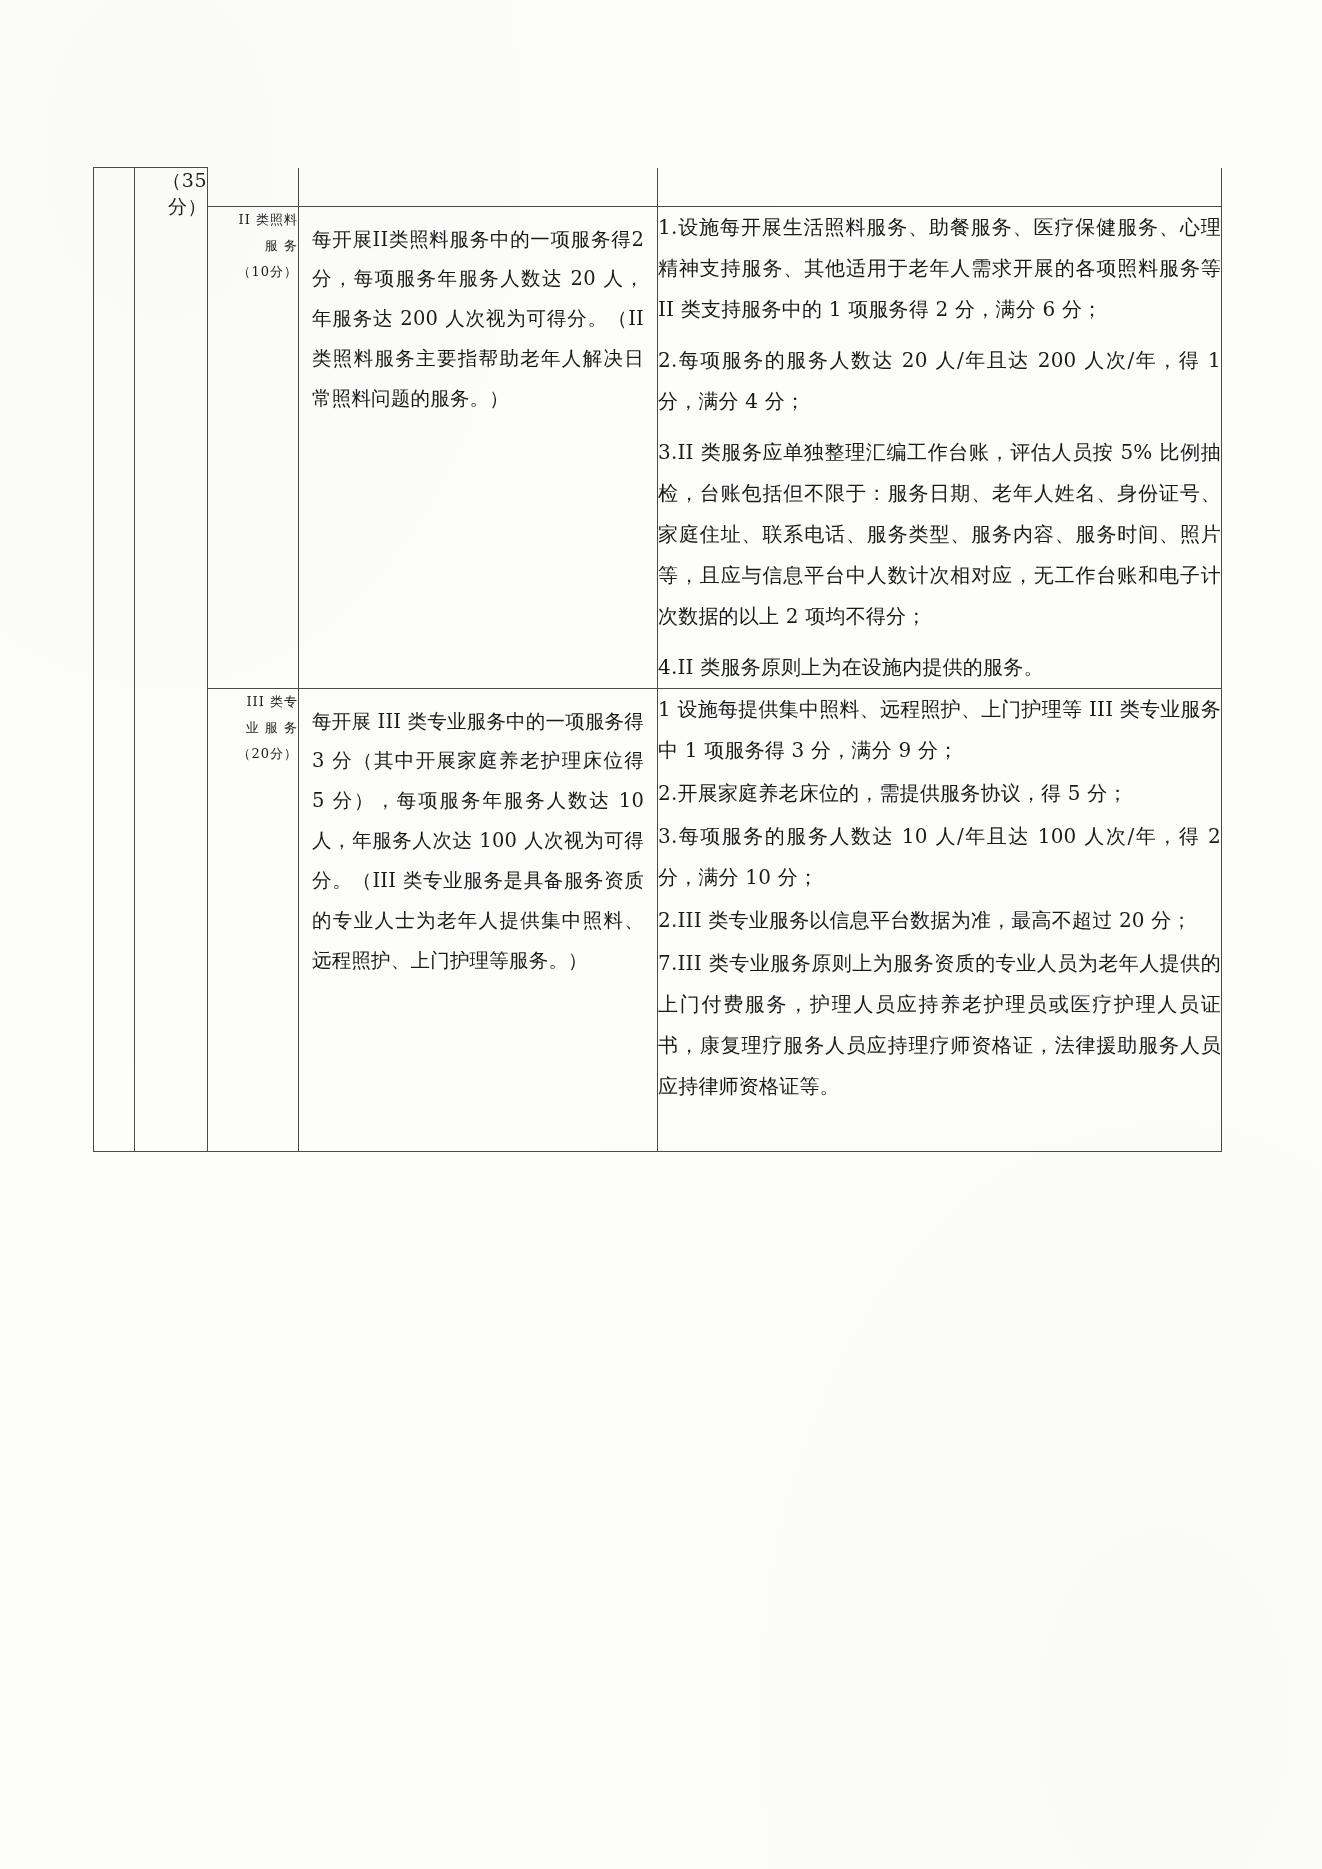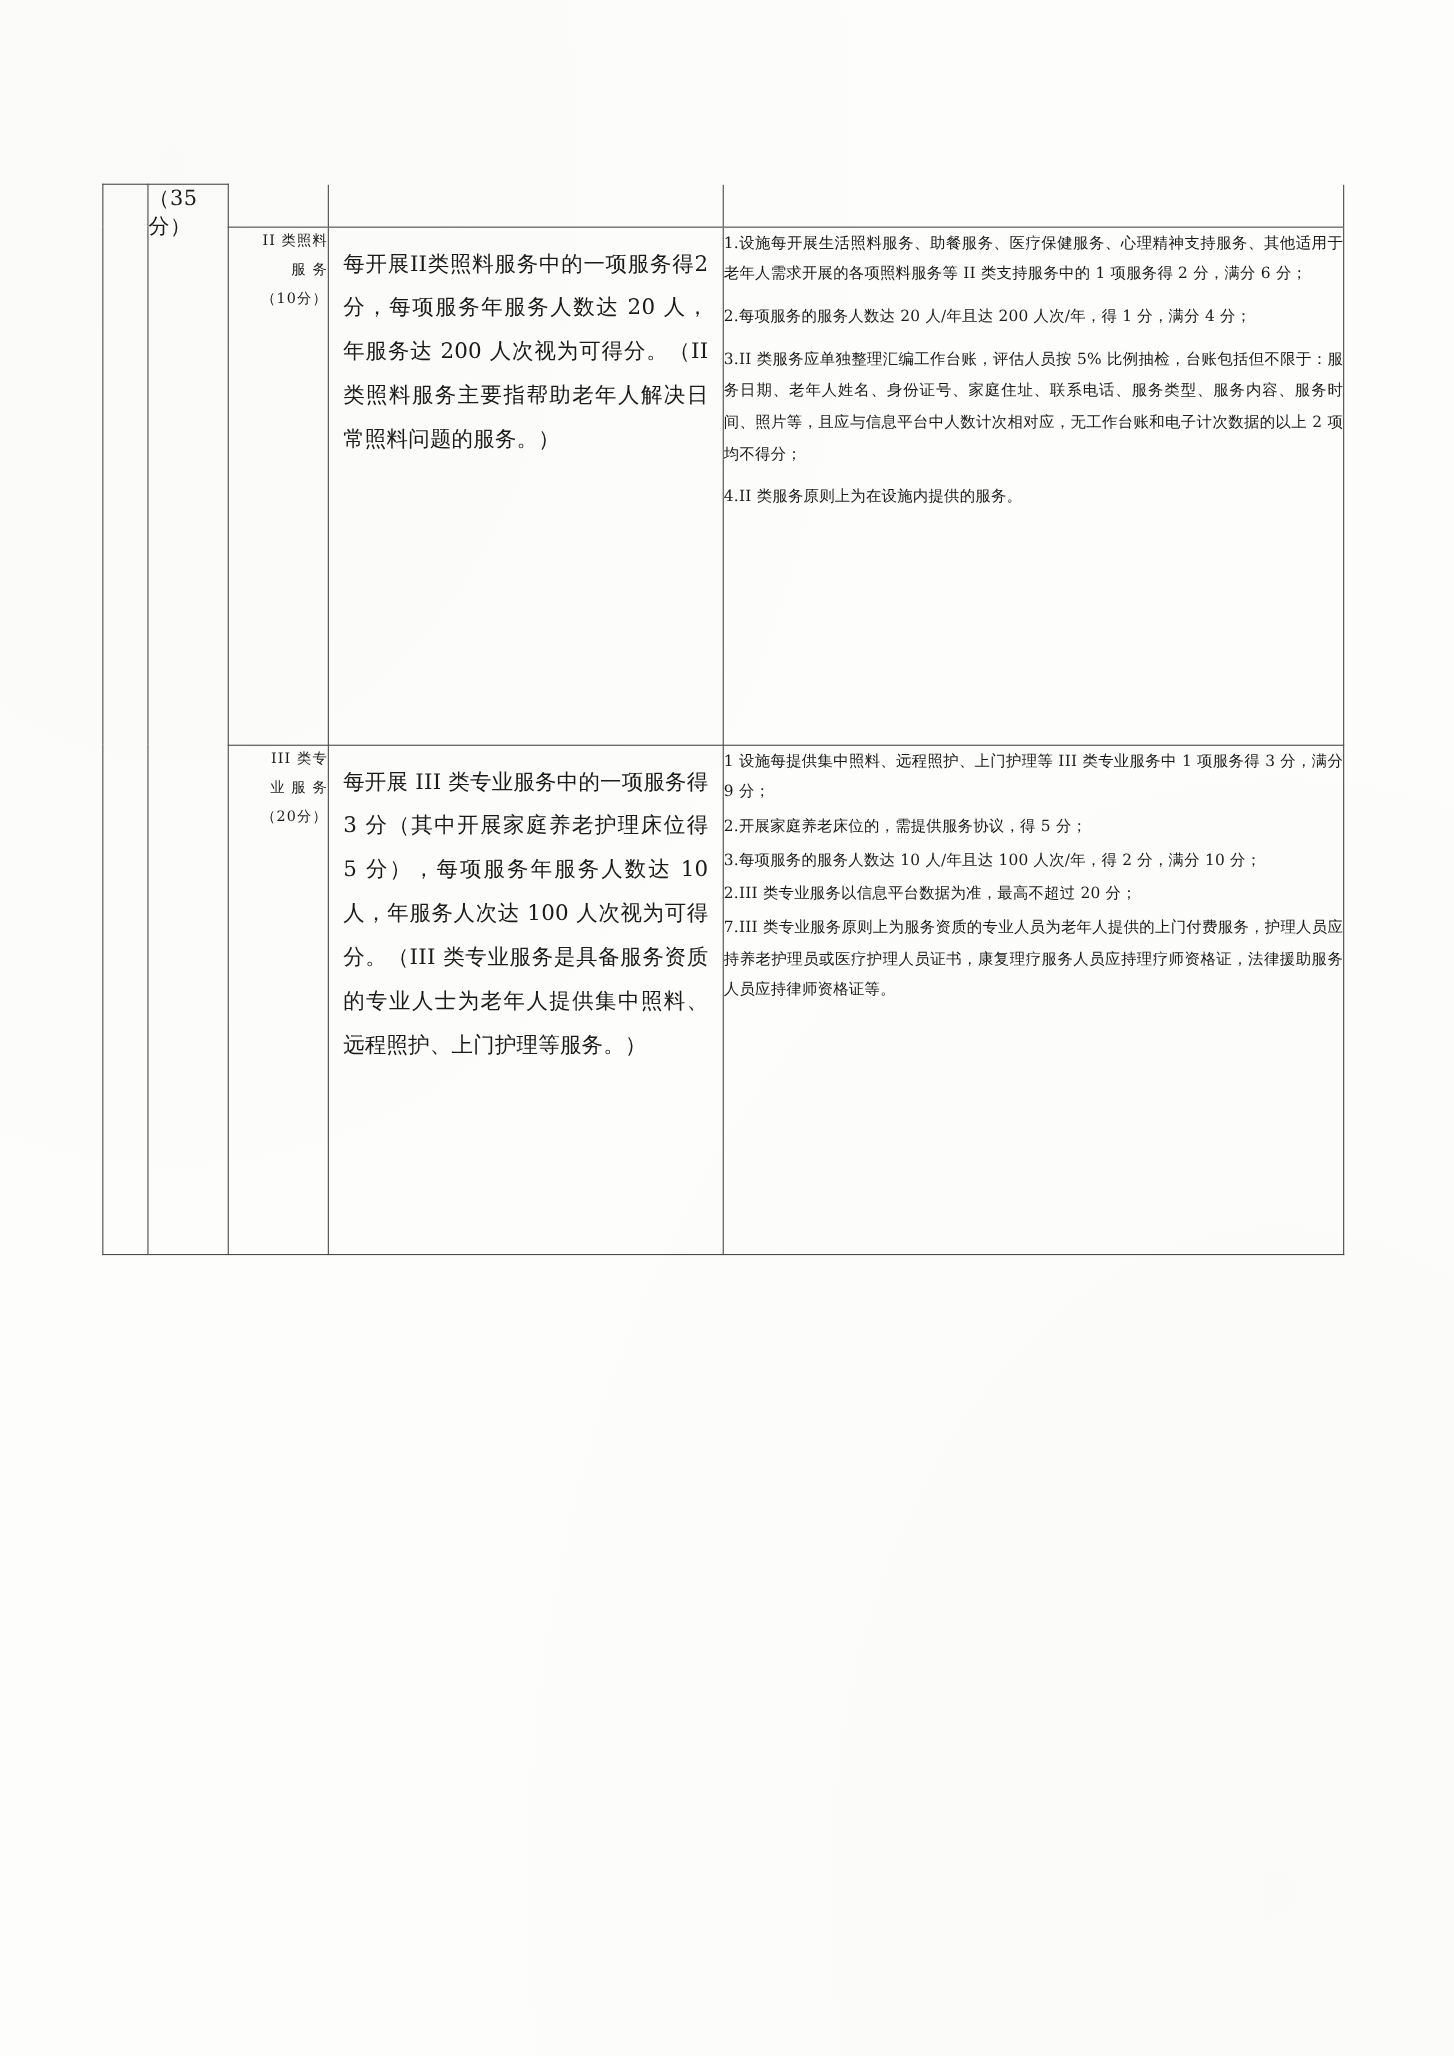--- a/index.html
+++ b/index.html
@@ -55,21 +55,21 @@
   
   col.c-spacer1 { width: 41px; }
   col.c-spacer2 { width: 73px; }
   col.c-label   { width: 91px; }
   col.c-crit    { width: 359px; }
   col.c-detail  { width: 564px; }
 
   .hdr-score {
     font-size: 19px;
     line-height: 1.35;
-    text-align: left;
+    text-align: right;
     padding-top: 8px;
     letter-spacing: 0.5px;
   }
 
   .label-cell {
     text-align: right;
     vertical-align: middle;
     font-size: 13px;
     line-height: 2.0;
     letter-spacing: 1px;
@@ -81,21 +81,21 @@
     font-size: 19.5px;
     line-height: 2.05;
     letter-spacing: 0.2px;
     text-align: justify;
     text-justify: inter-character;
     padding: 14px 10px 14px 14px;
   }
 
   .detail-cell {
     vertical-align: top;
-    font-size: 14px;
+    font-size: 20px;
     line-height: 2.05;
     letter-spacing: 0.2px;
     text-align: justify;
     text-justify: inter-character;
     padding: 12px 12px 12px 14px;
   }
 
   .detail-cell p {
     margin: 0 0 0 0;
     text-indent: 0;

